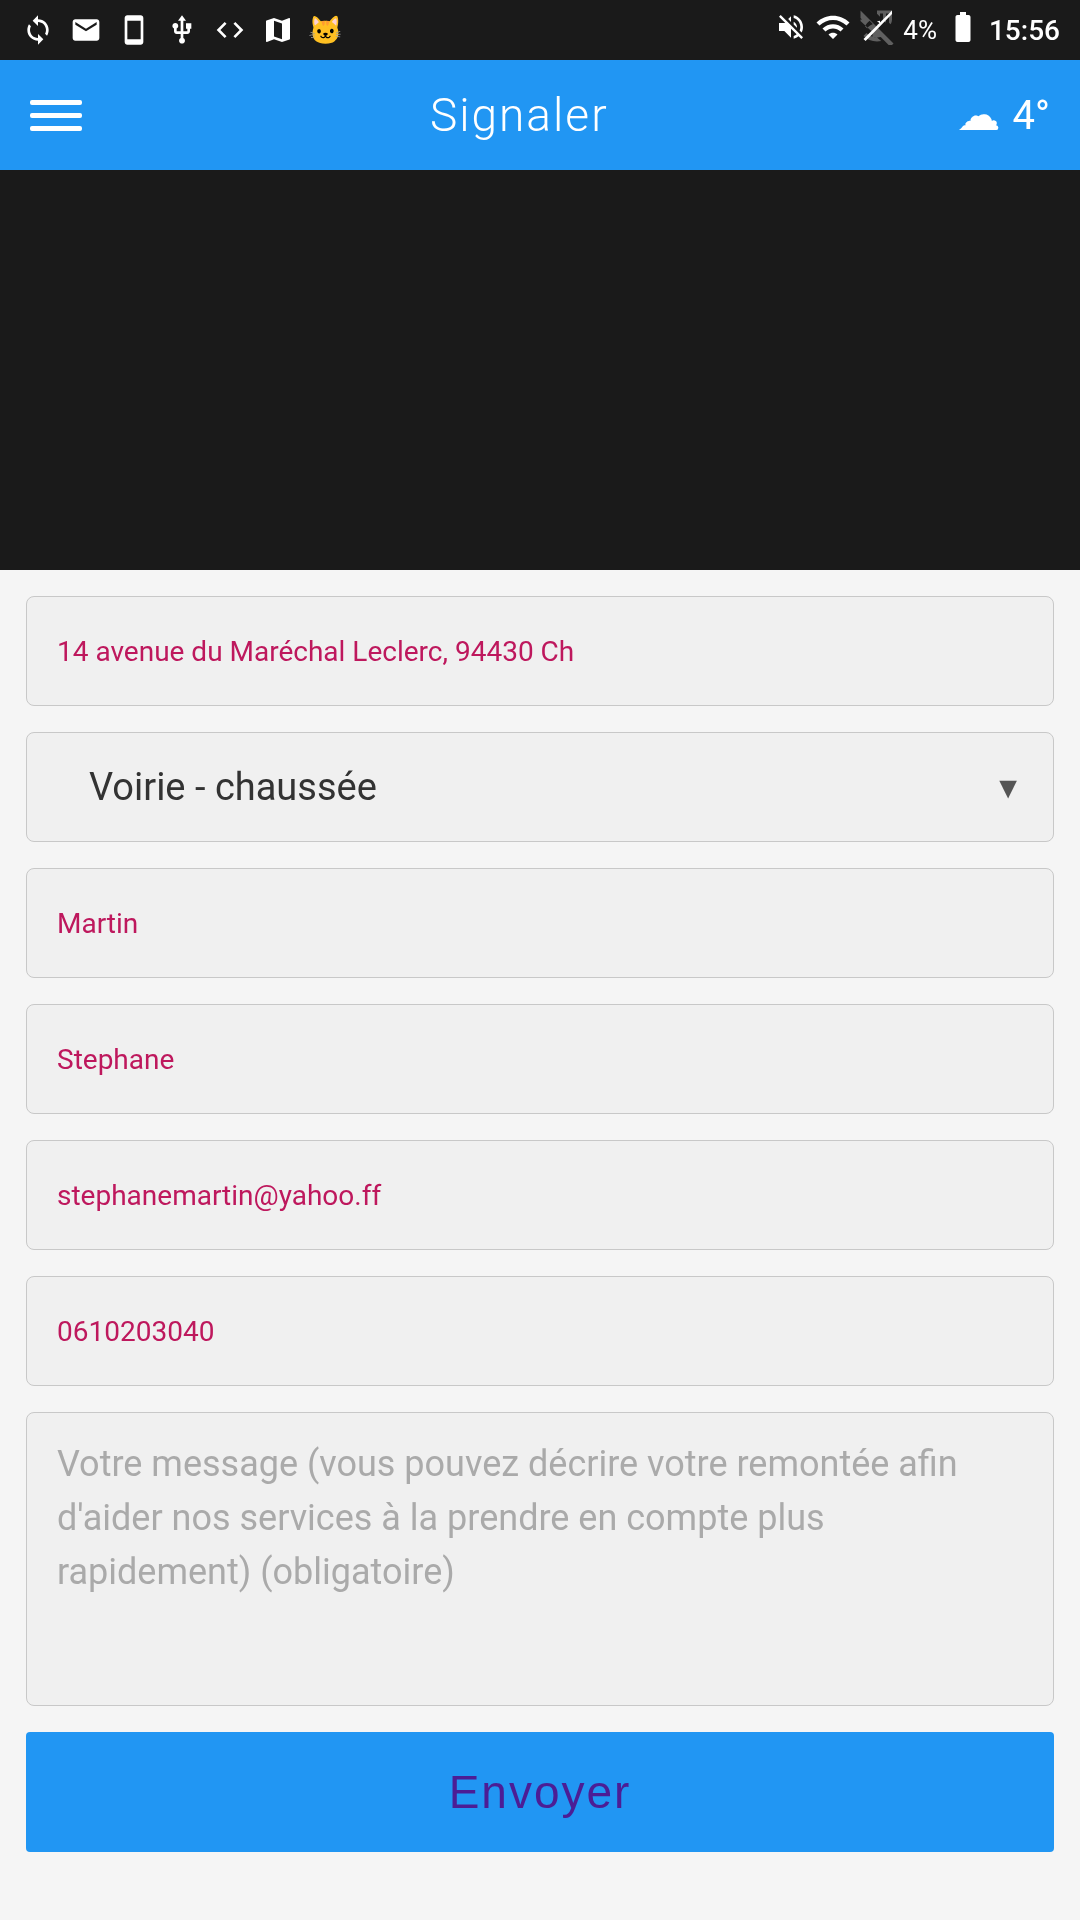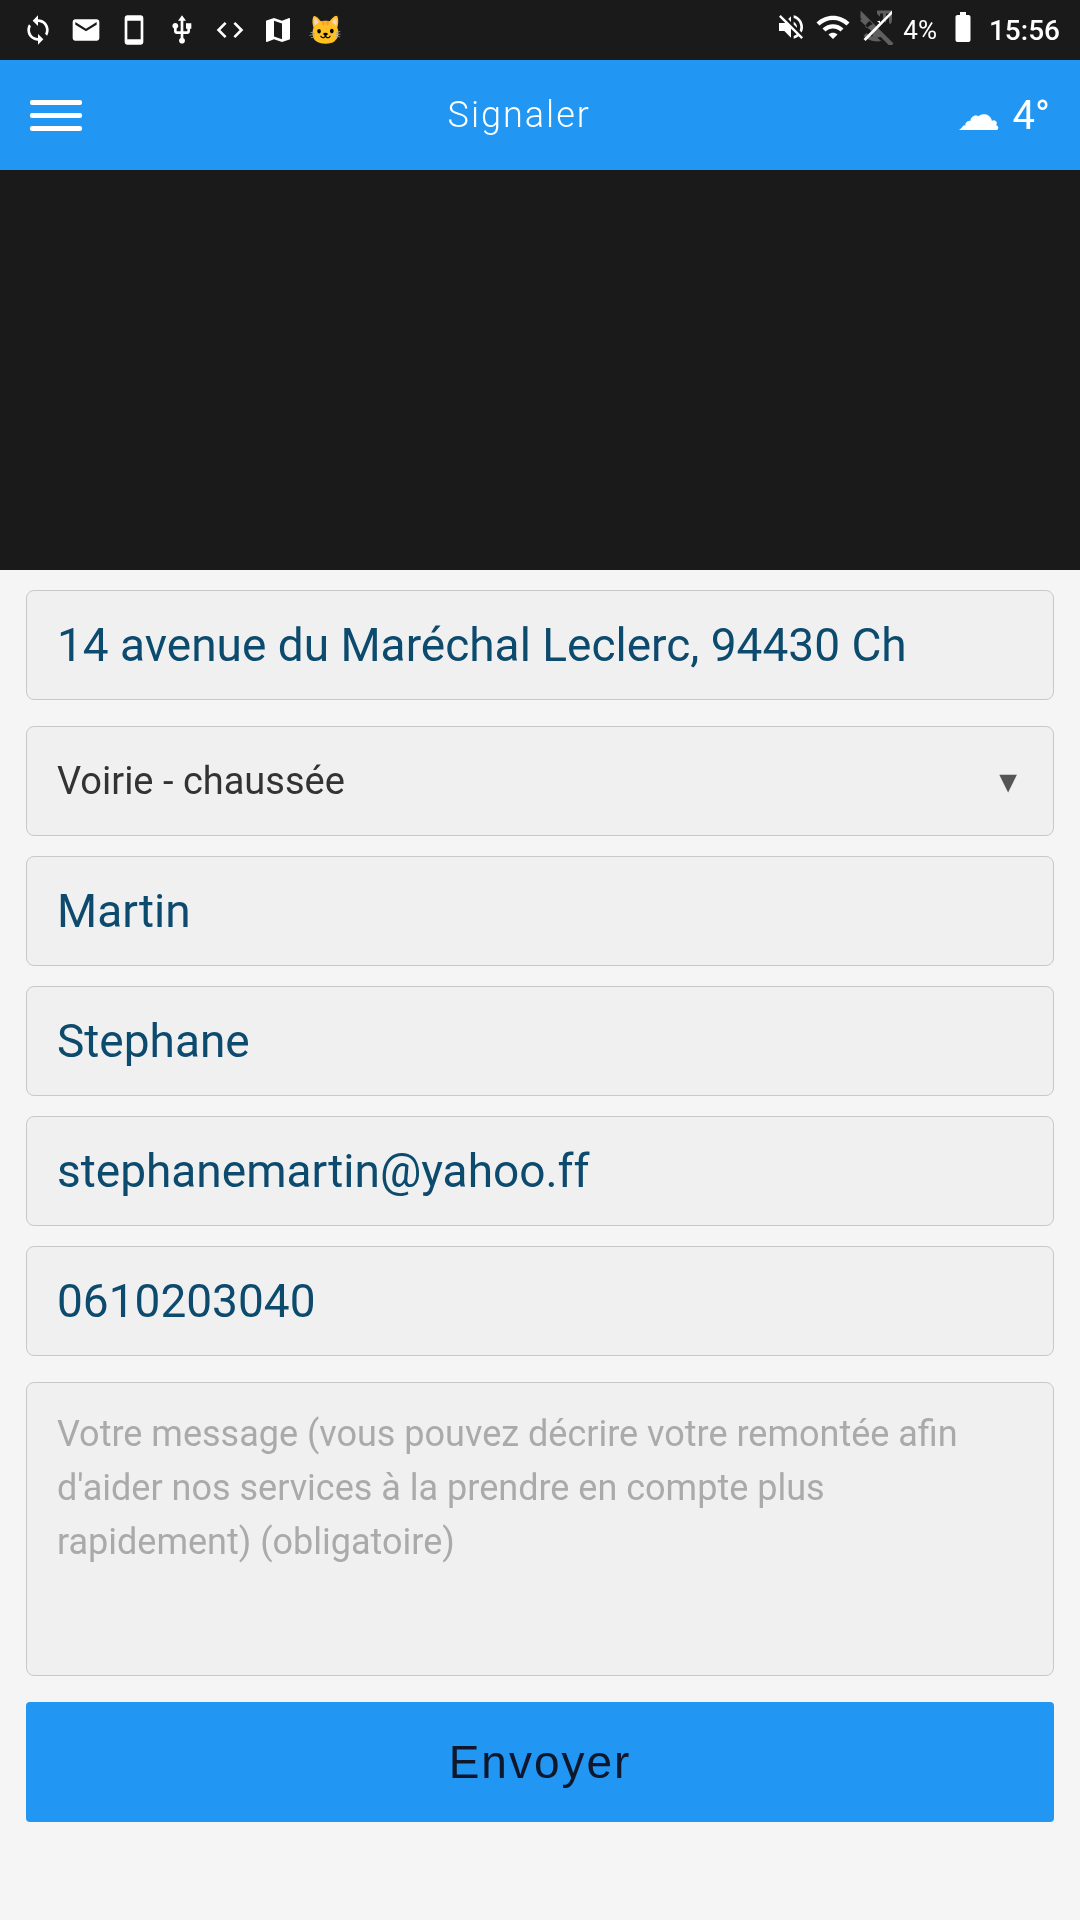--- a/index.html
+++ b/index.html
@@ -72,21 +72,21 @@
     .nav-menu-icon span {
       display: block;
       width: 52px;
       height: 5px;
       background: white;
       border-radius: 2px;
     }
 
     .nav-title {
       color: white;
-      font-size: 36px;
+      font-size: 46px;
       font-weight: 300;
       letter-spacing: 2px;
     }
 
     .nav-right {
       display: flex;
       align-items: center;
       gap: 12px;
       color: white;
       font-size: 40px;
@@ -107,20 +107,21 @@
     .form-area {
       width: 100%;
       padding: 0 26px;
       background: #f5f5f5;
     }
 
     select {
       appearance: none;
       -webkit-appearance: none;
       cursor: pointer;
+      margin-left: 32px;
     }
 
     .select-wrapper {
       width: 100%;
       height: 110px;
       background: #f0f0f0;
       border: 1.5px solid #c8c8c8;
       border-radius: 8px;
       font-size: 38px;
       color: #333;
@@ -179,39 +180,39 @@
       color: #aaa;
     }
 
     
     .send-button {
       width: 100%;
       height: 120px;
       background: #2196F3;
       border: none;
       font-size: 46px;
-      color: #0f172a;
+      color: #4c1d95;
       font-weight: 300;
       letter-spacing: 2px;
       cursor: pointer;
       margin-top: 26px;
       border-radius: 4px;
     }
 
     
     .input-field {
       width: 100%;
       height: 110px;
       background: #f0f0f0;
       border: 1.5px solid #c8c8c8;
       border-radius: 8px;
-      font-size: 46px;
-      color: #0c4a6e;
+      font-size: 28px;
+      color: #be185d;
       padding: 0 30px;
-      margin-top: 20px;
+      margin-top: 26px;
       outline: none;
       font-family: inherit;
     }
 
     .input-field::placeholder {
       color: #aaa;
     }
   </style>
 </head>
 <body>

